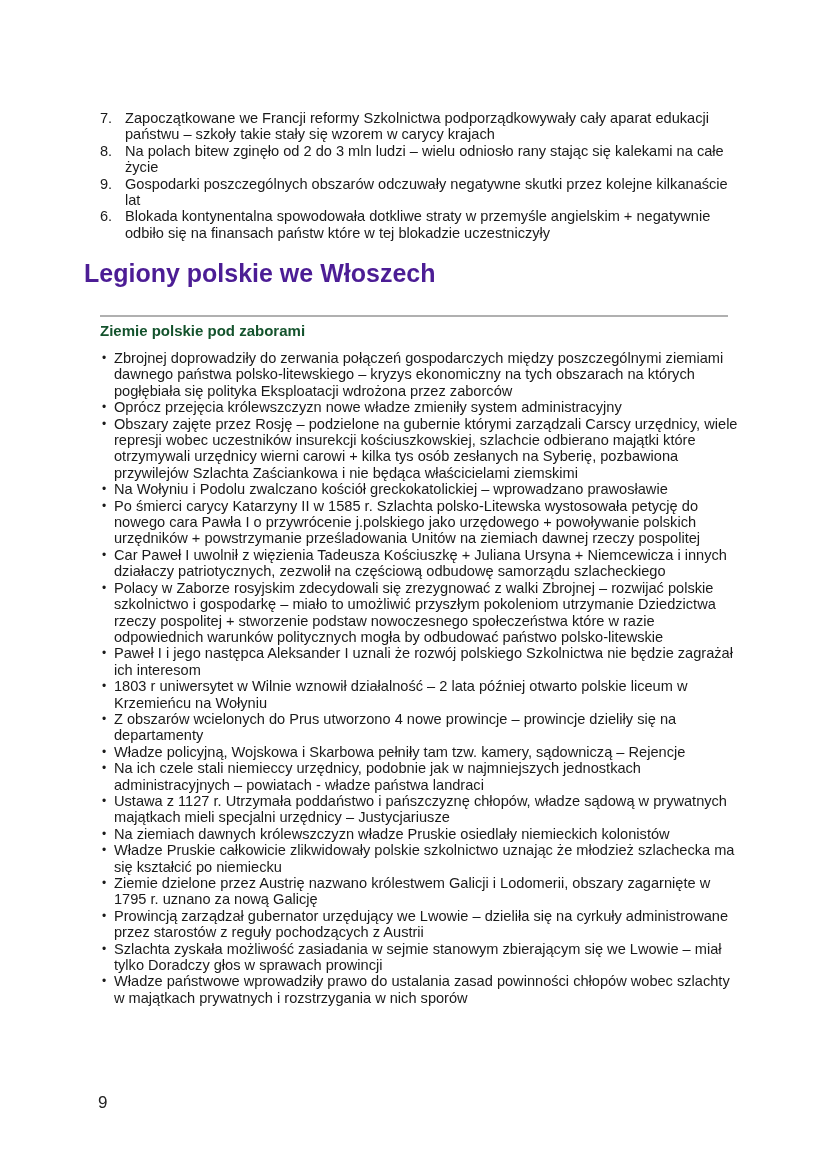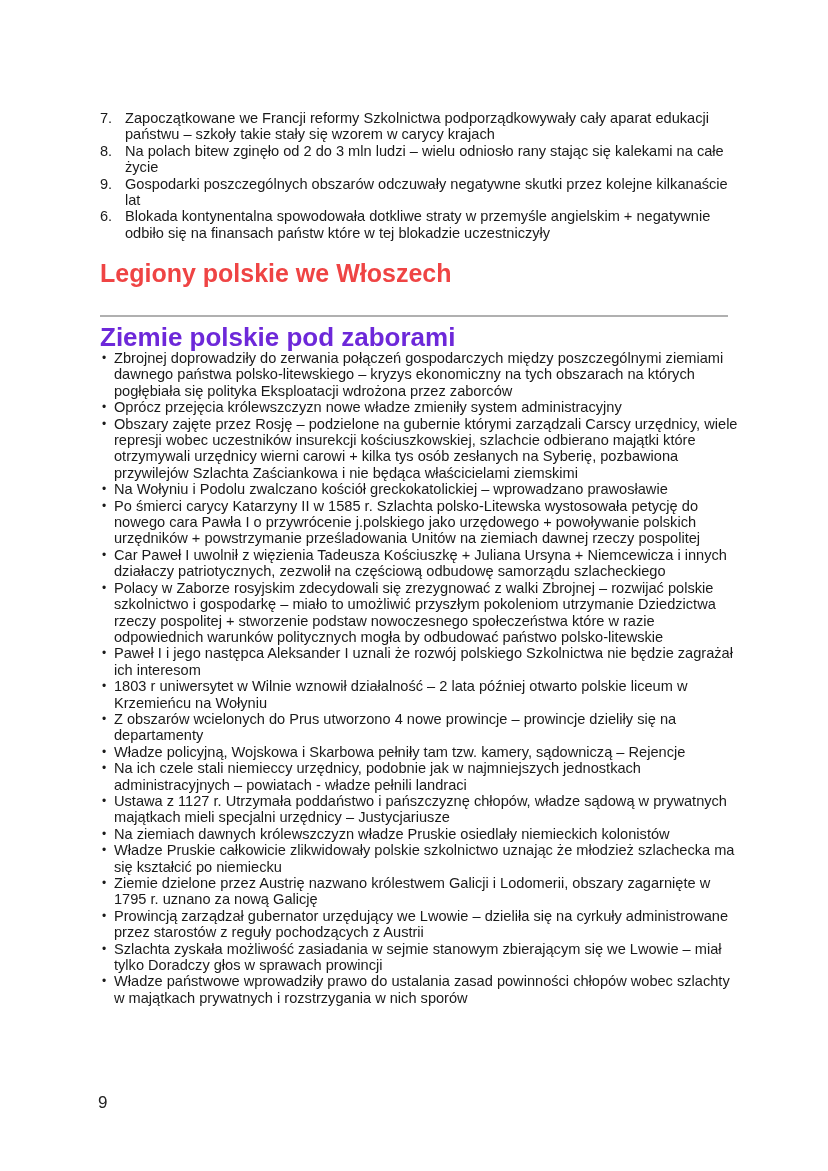--- a/index.html
+++ b/index.html
@@ -11,30 +11,30 @@
     .numlist {
       position: absolute; left: 100px; top: 110px; width: 640px;
       margin: 0; padding: 0; list-style: none;
       font-size: 14.6px; line-height: 16.4px;
     }
     .numlist li { position: relative; padding-left: 25px; }
     .numlist li .num { position: absolute; left: 0; top: 0; }
     .numlist li.two-digit { padding-left: 25px; }
     .numlist li.two-digit .num { left: 0; }
     .h1 {
-      position: absolute; left: 100px; top: 259px; margin: 0;
-      font-size: 25px; font-weight: bold; color: #ef4444; letter-spacing: 0px;
+      position: absolute; left: 84px; top: 259px; margin: 0;
+      font-size: 25px; font-weight: bold; color: #4c1d95; letter-spacing: 0px;
     }
     .rule {
       position: absolute; left: 100px; top: 315px; width: 628px; height: 1.5px;
       background: #b0b0b0; border: 0; margin: 0;
     }
     .h2 {
       position: absolute; left: 100px; top: 322px; margin: 0;
-      font-size: 26px; font-weight: bold; color: #6d28d9;
+      font-size: 15px; font-weight: bold; color: #14532d;
     }
     .bullets {
       position: absolute; left: 100px; top: 350px; width: 640px;
       margin: 0; padding: 0; list-style: none;
       font-size: 14.6px; line-height: 16.4px;
     }
     .bullets li { position: relative; padding-left: 14px; }
     .bullets li .dot {
       position: absolute; left: 2px; top: 0; font-size: 12px;
     }
@@ -62,21 +62,21 @@
       <li><span class="dot">•</span><span>Oprócz przejęcia królewszczyzn nowe władze zmieniły system administracyjny</span></li>
       <li><span class="dot">•</span><span>Obszary zajęte przez Rosję – podzielone na gubernie którymi zarządzali Carscy urzędnicy, wiele represji wobec uczestników insurekcji kościuszkowskiej, szlachcie odbierano majątki które otrzymywali urzędnicy wierni carowi + kilka tys osób zesłanych na Syberię, pozbawiona przywilejów Szlachta Zaściankowa i nie będąca właścicielami ziemskimi</span></li>
       <li><span class="dot">•</span><span>Na Wołyniu i Podolu zwalczano kościół greckokatolickiej – wprowadzano prawosławie</span></li>
       <li><span class="dot">•</span><span>Po śmierci carycy Katarzyny II w 1585 r. Szlachta polsko-Litewska wystosowała petycję do nowego cara Pawła I o przywrócenie j.polskiego jako urzędowego + powoływanie polskich urzędników + powstrzymanie prześladowania Unitów na ziemiach dawnej rzeczy pospolitej</span></li>
       <li><span class="dot">•</span><span>Car Paweł I uwolnił z więzienia Tadeusza Kościuszkę + Juliana Ursyna + Niemcewicza i innych działaczy patriotycznych, zezwolił na częściową odbudowę samorządu szlacheckiego</span></li>
       <li><span class="dot">•</span><span>Polacy w Zaborze rosyjskim zdecydowali się zrezygnować z walki Zbrojnej – rozwijać polskie szkolnictwo i gospodarkę – miało to umożliwić przyszłym pokoleniom utrzymanie Dziedzictwa rzeczy pospolitej + stworzenie podstaw nowoczesnego społeczeństwa które w razie odpowiednich warunków politycznych mogła by odbudować państwo polsko-litewskie</span></li>
       <li><span class="dot">•</span><span>Paweł I i jego następca Aleksander I uznali że rozwój polskiego Szkolnictwa nie będzie zagrażał ich interesom</span></li>
       <li><span class="dot">•</span><span>1803 r uniwersytet w Wilnie wznowił działalność – 2 lata później otwarto polskie liceum w Krzemieńcu na Wołyniu</span></li>
       <li><span class="dot">•</span><span>Z obszarów wcielonych do Prus utworzono 4 nowe prowincje – prowincje dzieliły się na departamenty</span></li>
       <li><span class="dot">•</span><span>Władze policyjną, Wojskowa i Skarbowa pełniły tam tzw. kamery, sądowniczą – Rejencje</span></li>
-      <li><span class="dot">•</span><span>Na ich czele stali niemieccy urzędnicy, podobnie jak w najmniejszych jednostkach administracyjnych – powiatach - władze pełnili landraci</span></li>
+      <li><span class="dot">•</span><span>Na ich czele stali niemieccy urzędnicy, podobnie jak w najmniejszych jednostkach administracyjnych – powiatach - władze państwa landraci</span></li>
       <li><span class="dot">•</span><span>Ustawa z 1127 r. Utrzymała poddaństwo i pańszczyznę chłopów, władze sądową w prywatnych majątkach mieli specjalni urzędnicy – Justycjariusze</span></li>
       <li><span class="dot">•</span><span>Na ziemiach dawnych królewszczyzn władze Pruskie osiedlały niemieckich kolonistów</span></li>
       <li><span class="dot">•</span><span>Władze Pruskie całkowicie zlikwidowały polskie szkolnictwo uznając że młodzież szlachecka ma się kształcić po niemiecku</span></li>
       <li><span class="dot">•</span><span>Ziemie dzielone przez Austrię nazwano królestwem Galicji i Lodomerii, obszary zagarnięte w 1795 r. uznano za nową Galicję</span></li>
       <li><span class="dot">•</span><span>Prowincją zarządzał gubernator urzędujący we Lwowie – dzieliła się na cyrkuły administrowane przez starostów z reguły pochodzących z Austrii</span></li>
       <li><span class="dot">•</span><span>Szlachta zyskała możliwość zasiadania w sejmie stanowym zbierającym się we Lwowie – miał tylko Doradczy głos w sprawach prowincji</span></li>
       <li><span class="dot">•</span><span>Władze państwowe wprowadziły prawo do ustalania zasad powinności chłopów wobec szlachty w majątkach prywatnych i rozstrzygania w nich sporów</span></li>
     </ul>
 
   <div class="pagenum">9</div>

